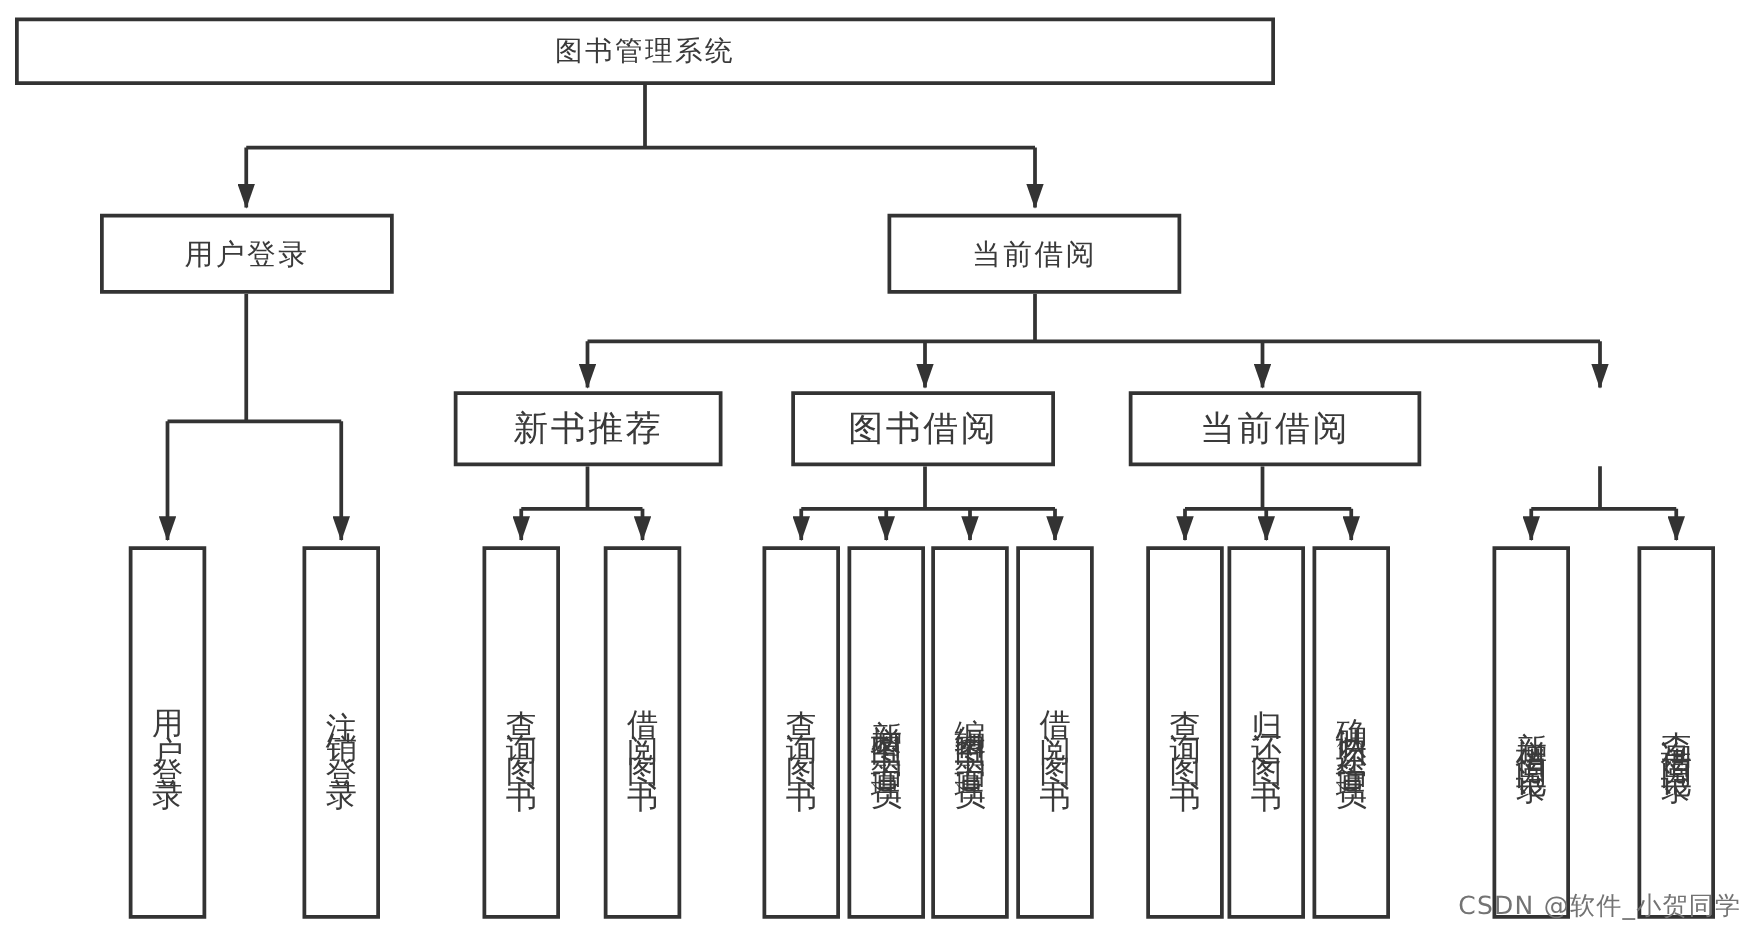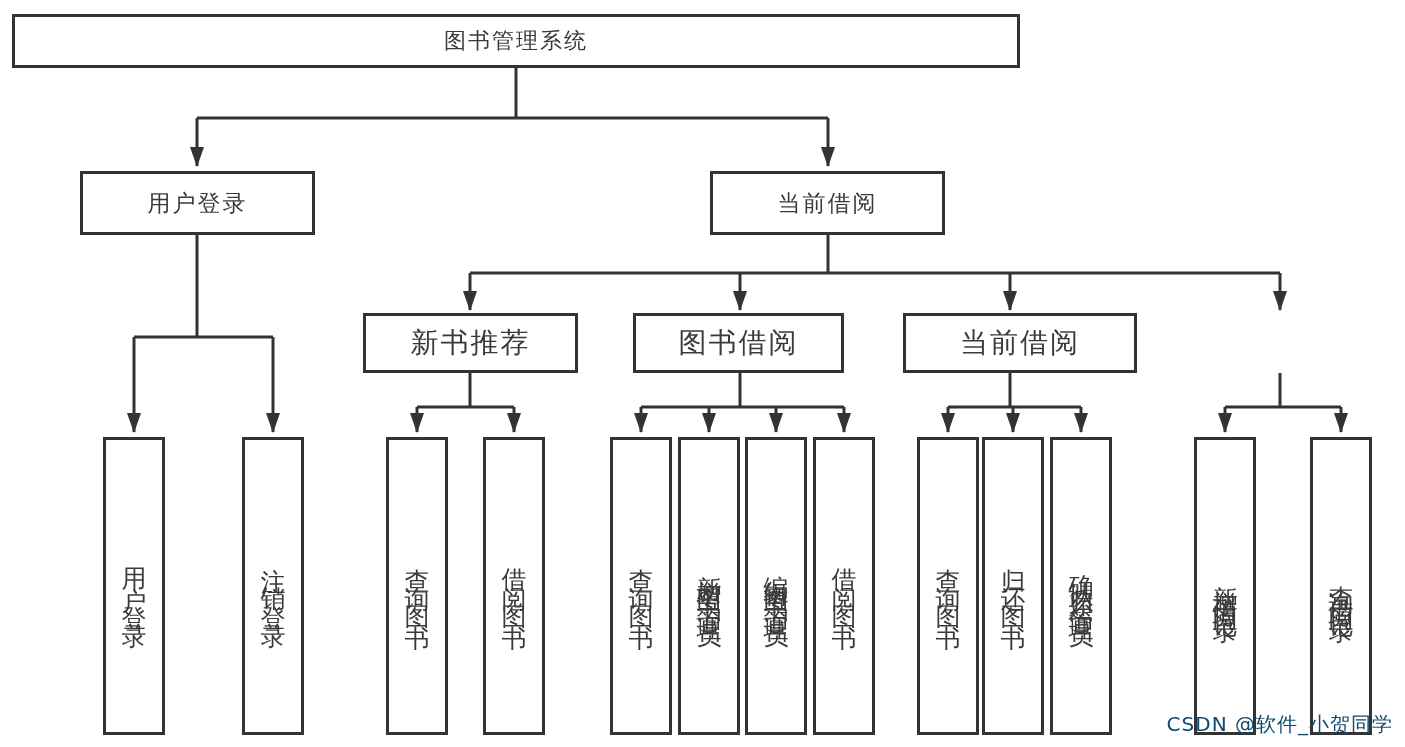--- a/index.html
+++ b/index.html
@@ -60,21 +60,21 @@
     white-space: nowrap;
   }
   .sp4 { letter-spacing: 19px; }
   .sp6 { letter-spacing: 7px; }
   .sp9 { letter-spacing: 7px; }
   #watermark {
     position: absolute;
     right: 12px;
     top: 711px;
     font-size: 20px;
-    color: #0c4a6e;
+    color: #737373;
     letter-spacing: 1px;
     white-space: nowrap;
   }
 </style>
 </head>
 <body>
 
 <div id="stage">
 
   <svg id="wires" viewBox="0 0 1405 747" xmlns="http://www.w3.org/2000/svg">

